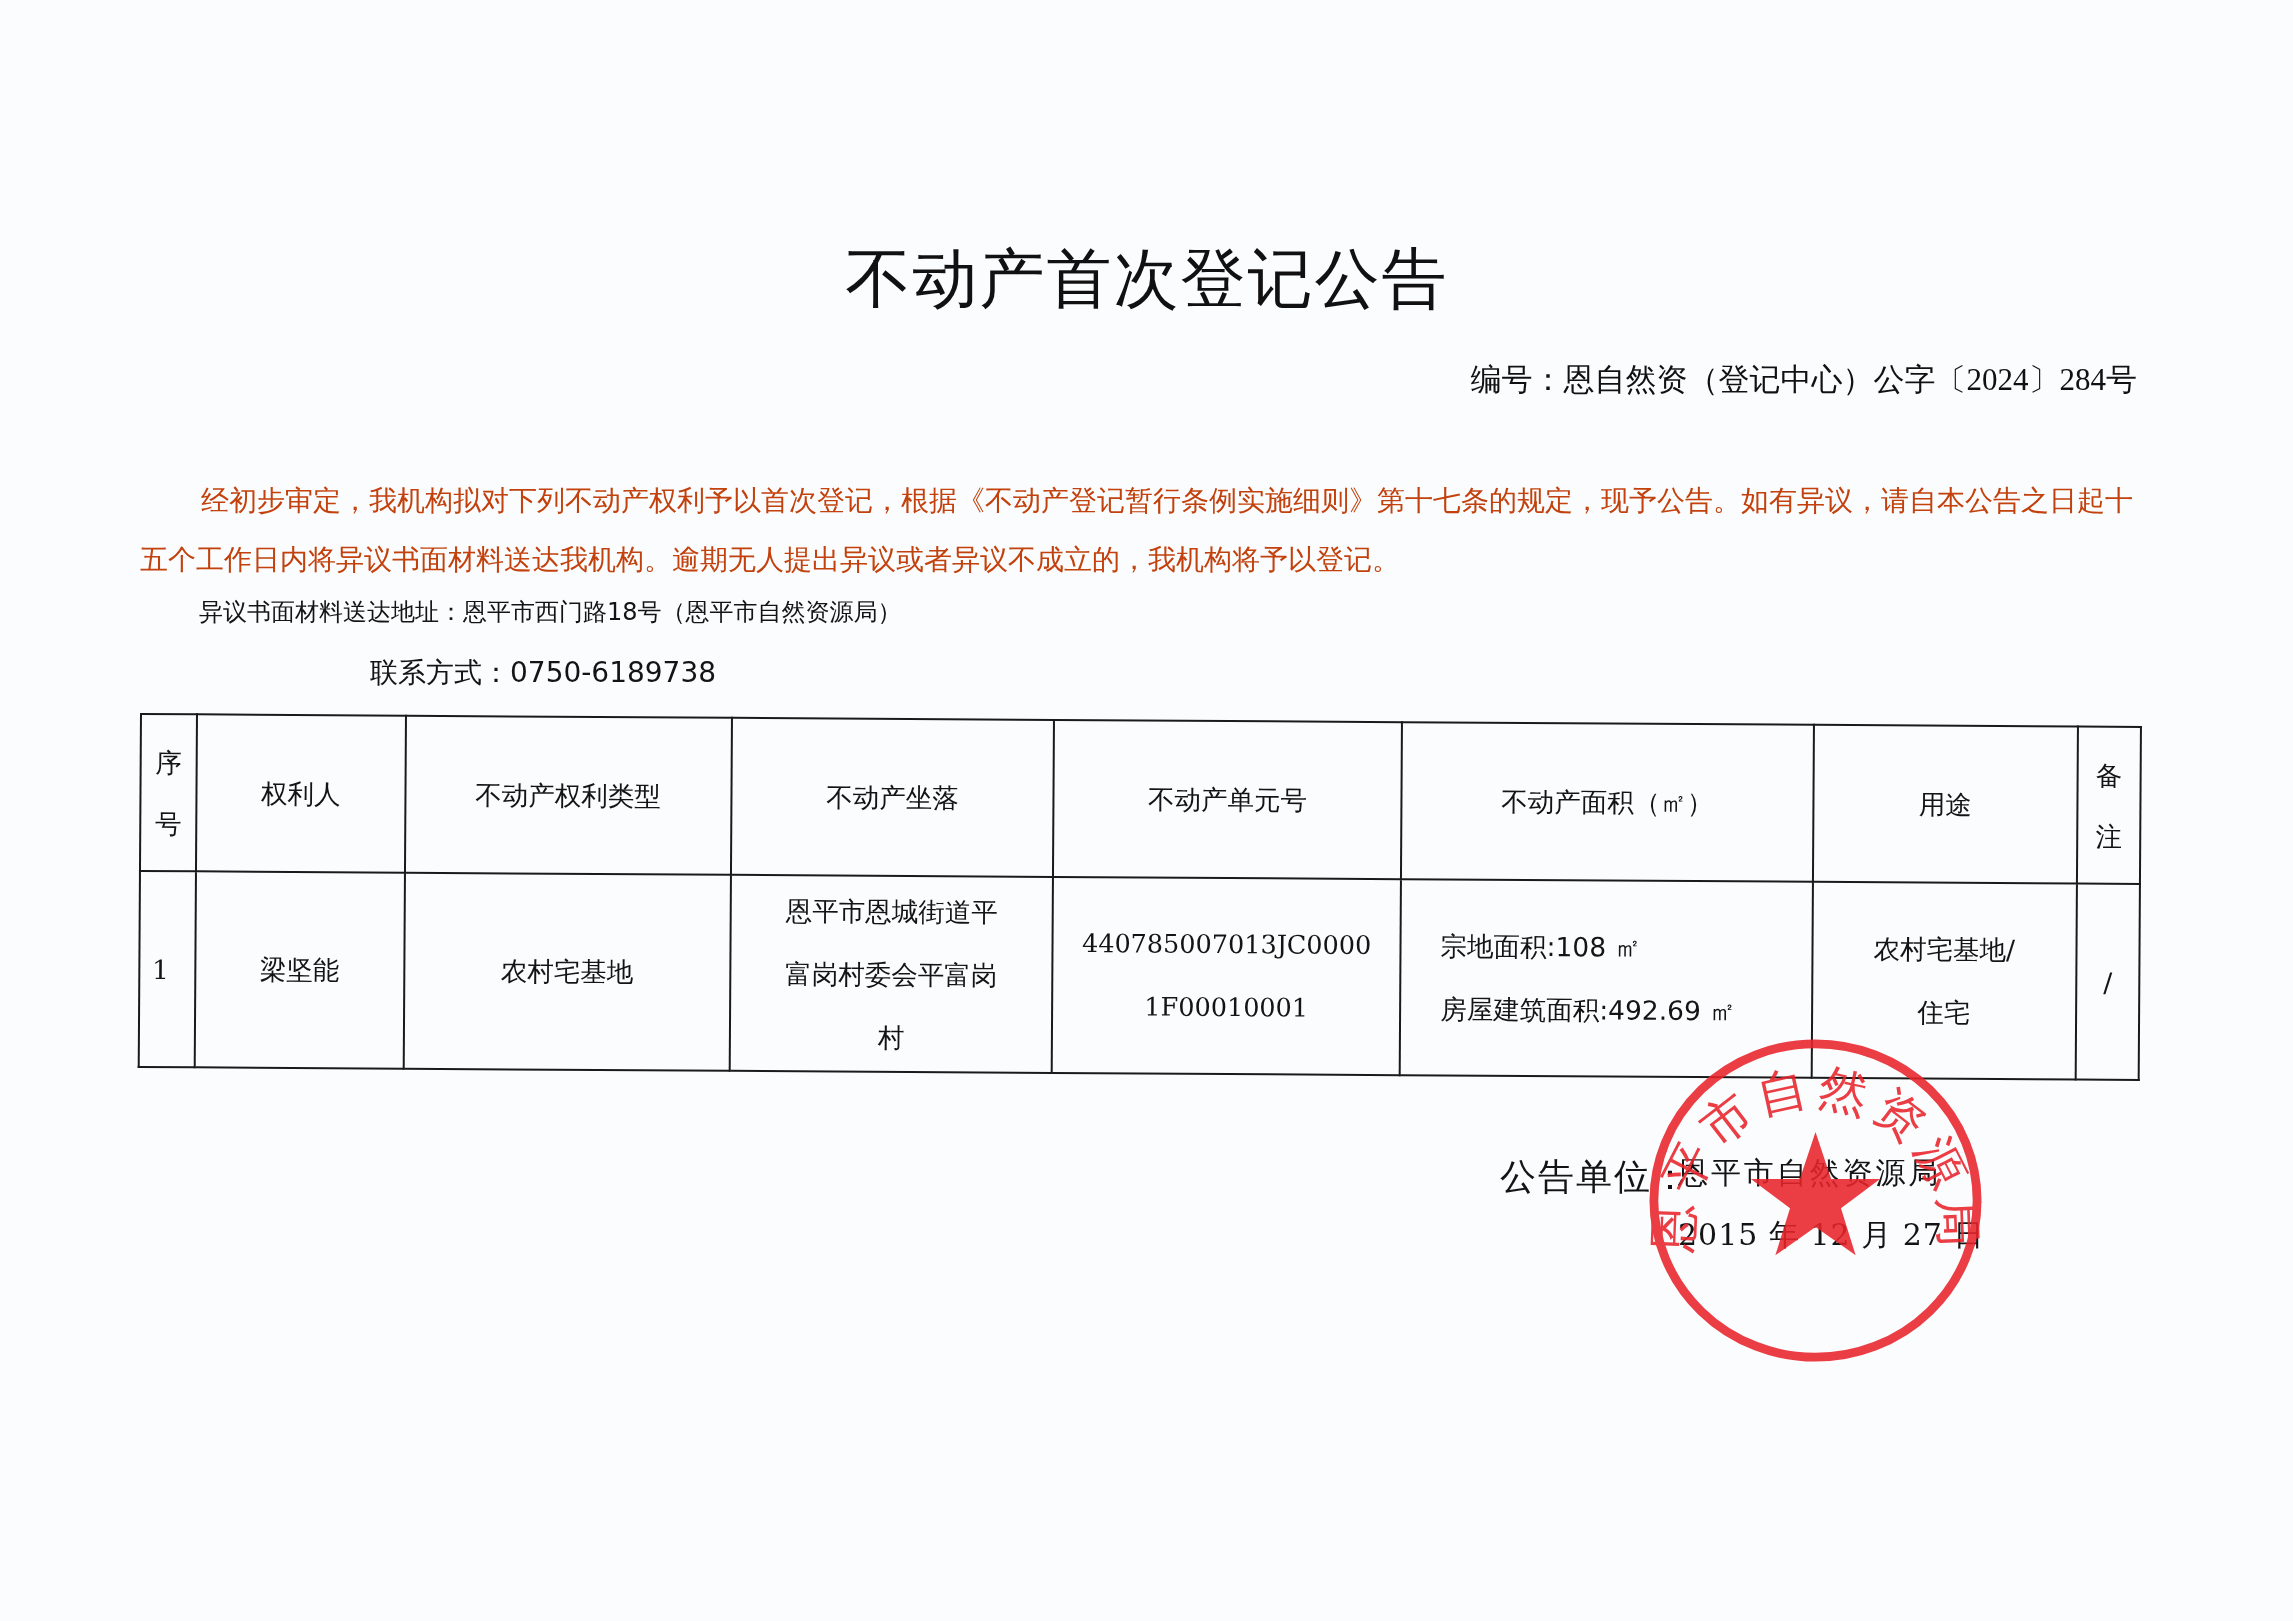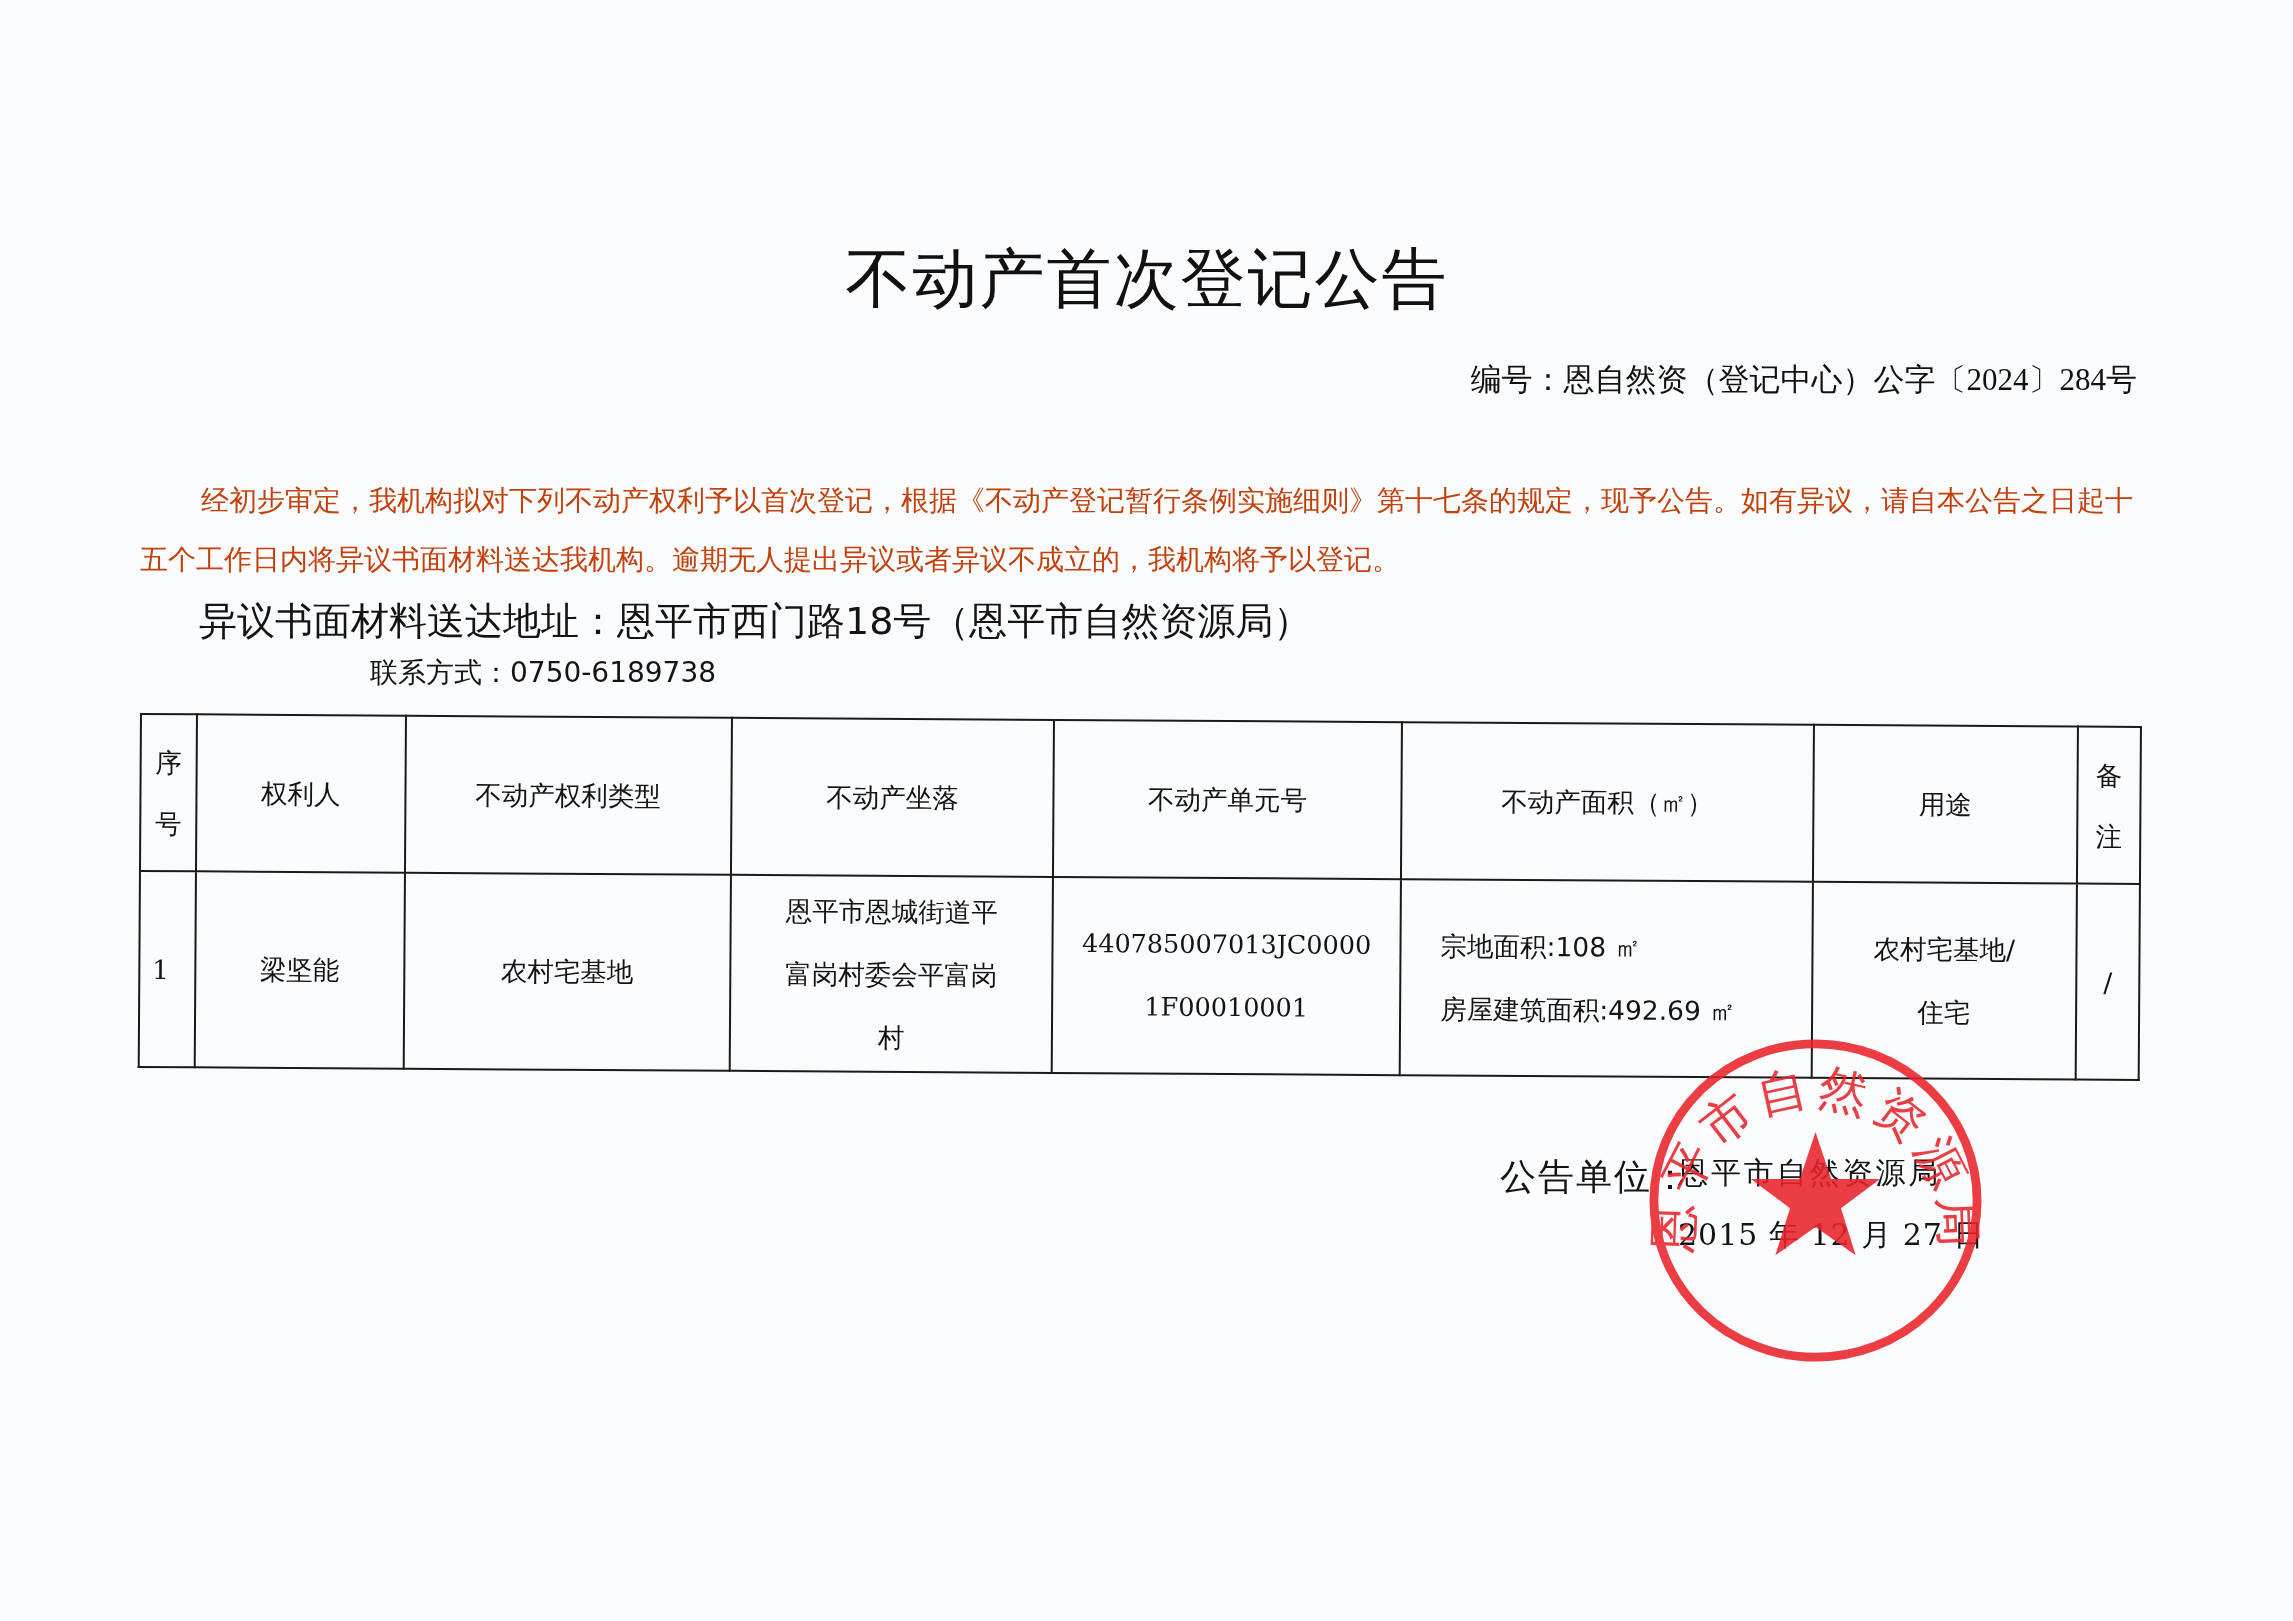--- a/index.html
+++ b/index.html
@@ -19,21 +19,21 @@
     .docno {
       position: absolute; right: 157px; top: 359px;
       font-size: 31px; font-family: Liberation Serif, serif; color: #111;
     }
     .para {
       position: absolute; left: 140px; width: 2000px;
       font-size: 28px; line-height: 59px;
       font-family: Liberation Mono, monospace; color: #c2410c;
     }
     .p1 { top: 473px; text-indent: 61px; }
-    .addr { position: absolute; left: 199px; top: 596px; font-size: 38px; font-family: "DejaVu Sans", sans-serif; }
+    .addr { position: absolute; left: 199px; top: 596px; font-size: 24px; font-family: "DejaVu Sans", sans-serif; }
     .contact { position: absolute; left: 370px; top: 654px; font-size: 28px; font-family: "DejaVu Sans", sans-serif; }
 
     table.reg {
       position: absolute; left: 140px; top: 713px;
       width: 2002px; height: 355px;
       border-collapse: collapse;
       transform: rotate(0.37deg); transform-origin: left top;
       font-family: "DejaVu Sans", sans-serif; font-size: 26.5px;
     }
     table.reg th, table.reg td {

